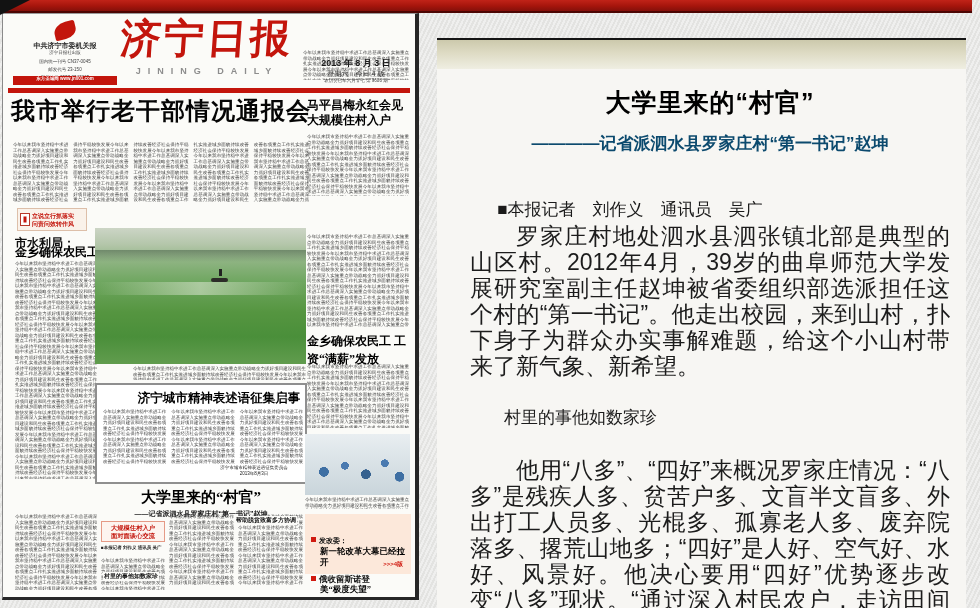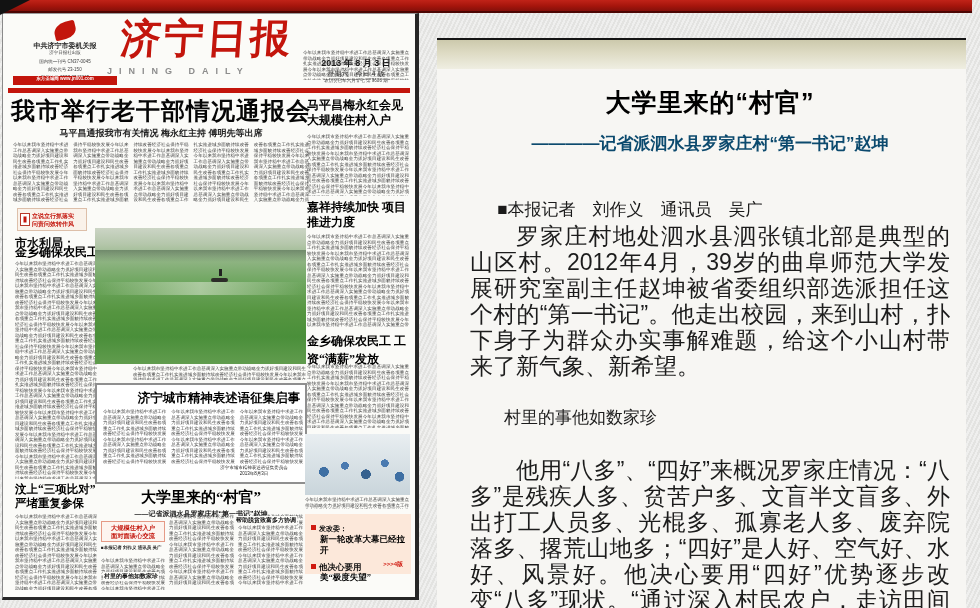--- a/index.html
+++ b/index.html
@@ -29,21 +29,21 @@
 
   .serif{font-family:"Liberation Serif",serif;}
 
   
   .mast-info{left:12px;top:8px;width:100px;text-align:center;}
   .logo{width:22px;height:17px;margin:0 auto 2px;background:#c3150c;
     border-radius:60% 12% 55% 12%;transform:rotate(-14deg);}
   .mi-l1{font-size:7px;font-weight:bold;color:#222;line-height:9px;}
   .mast-title{left:104px;top:0px;width:200px;text-align:center;font-size:40px;line-height:50px;
     color:#c3150c;font-weight:bold;letter-spacing:3px;transform:skewX(-4deg);}
-  .mast-en{left:104px;top:52px;width:200px;text-align:left;font-size:9px;color:#8d8d8d;
+  .mast-en{left:104px;top:52px;width:200px;text-align:center;font-size:9px;color:#8d8d8d;
     letter-spacing:7px;font-weight:bold;}
   .mast-date{left:298px;top:8px;width:110px;text-align:center;}
   .md1{font-size:9px;font-weight:bold;color:#151515;line-height:11px;margin-top:36px;}
   .md2{font-size:7px;color:#333;line-height:9px;}
   .md3{height:8px;}
   .md-weather{left:300px;top:36px;width:106px;height:30px;}
   .website-bar{left:10px;top:62px;width:104px;height:9px;background:#c3150c;overflow:hidden;}
   .website-bar .tx{color:#fff;text-align:center;line-height:10px;font-weight:bold;}
   .red-rule{left:5px;top:74px;width:402px;height:5px;background:#c3150c;}
 
@@ -113,21 +113,21 @@
   .right-tiny3{left:304px;top:350px;width:102px;height:64px;}
   .photo-factory{left:302px;top:420px;width:105px;height:61px;
     background-image:
       radial-gradient(circle 5px at 18% 62%,#3e6fa3 95%,transparent),
       radial-gradient(circle 4px at 38% 52%,#4a7ab0 95%,transparent),
       radial-gradient(circle 5px at 58% 66%,#35618f 95%,transparent),
       radial-gradient(circle 4px at 76% 48%,#4a7ab0 95%,transparent),
       radial-gradient(circle 5px at 90% 70%,#3e6fa3 95%,transparent),
       linear-gradient(180deg,#e9eef1 0%,#dde5e9 35%,#c9d5db 100%);}
   .factory-caption{left:302px;top:483px;width:104px;height:12px;}
-  .digest-box{left:302px;top:500px;width:106px;height:60px;background:#fce8da;padding:10px 6px 4px;}
+  .digest-box{left:302px;top:500px;width:106px;height:60px;background:#fce8da;padding:22px 6px 4px;}
   .sq{display:inline-block;width:5px;height:5px;background:#d01a10;margin-right:3px;vertical-align:1px;}
   .dg-label{font-size:7px;font-weight:bold;color:#111;line-height:10px;}
   .dg-title{font-size:8.5px;font-weight:900;color:#000;line-height:11px;margin-left:9px;}
   .dg-more{position:absolute;right:8px;bottom:5px;color:#d01a10;font-size:6px;font-weight:bold;}
 
   
   #article-card{position:absolute;left:437px;top:38px;width:529px;height:572px;z-index:4;
     background:#f7f6f3;border-top:2px solid #151515;overflow:hidden;}
   .band{height:29px;background:linear-gradient(180deg,#ccc9ac 0%,#dedbc4 45%,#efeee2 100%);}
   .art-inner{padding:0 16px 0 33px;}
@@ -177,38 +177,36 @@
     <div class="abs tbox md-weather">
         <div class="tx">今年以来我市坚持稳中求进工作总基调深入实施重点带动战略全力抓好项目建设和民生改善各项重点工作扎实推进城乡面貌持续改善经济社会保持平稳较快发展今年以来我市坚持稳中求进工作总基调深入实施重点带动战略全力抓好项目建设和民生改善各项重点工作扎实推进城乡面貌持续改善经济社会保持平稳较快发展</div>
       </div>
 
     <div class="abs website-bar">
         <div class="tx">东方圣城网 www.jn001.com</div>
       </div>
     <div class="abs red-rule"></div>
 
     <div class="abs lead-title serif">我市举行老干部情况通报会</div>
-    <div class="abs lead-sub">马平昌通报我市有关情况 梅永红主持 傅明先等出席</div>
     <div class="abs tbox cols-top">
         <div class="tx">今年以来我市坚持稳中求进工作总基调深入实施重点带动战略全力抓好项目建设和民生改善各项重点工作扎实推进城乡面貌持续改善经济社会保持平稳较快发展今年以来我市坚持稳中求进工作总基调深入实施重点带动战略全力抓好项目建设和民生改善各项重点工作扎实推进城乡面貌持续改善经济社会保持平稳较快发展今年以来我市坚持稳中求进工作总基调深入实施重点带动战略全力抓好项目建设和民生改善各项重点工作扎实推进城乡面貌持续改善经济社会保持平稳较快发展今年以来我市坚持稳中求进工作总基调深入实施重点带动战略全力抓好项目建设和民生改善各项重点工作扎实推进城乡面貌持续改善经济社会保持平稳较快发展今年以来我市坚持稳中求进工作总基调深入实施重点带动战略全力抓好项目建设和民生改善各项重点工作扎实推进城乡面貌持续改善经济社会保持平稳较快发展今年以来我市坚持稳中求进工作总基调深入实施重点带动战略全力抓好项目建设和民生改善各项重点工作扎实推进城乡面貌持续改善经济社会保持平稳较快发展今年以来我市坚持稳中求进工作总基调深入实施重点带动战略全力抓好项目建设和民生改善各项重点工作扎实推进城乡面貌持续改善经济社会保持平稳较快发展今年以来我市坚持稳中求进工作总基调深入实施重点带动战略全力抓好项目建设和民生改善各项重点工作扎实推进城乡面貌持续改善经济社会保持平稳较快发展今年以来我市坚持稳中求进工作总基调深入实施重点带动战略全力抓好项目建设和民生改善各项重点工作扎实推进城乡面貌持续改善经济社会保持平稳较快发展今年以来我市坚持稳中求进工作总基调深入实施重点带动战略全力抓好项目建设和民生改善各项重点工作扎实推进城乡面貌持续改善经济社会保持平稳较快发展今年以来我市坚持稳中求进工作总基调深入实施重点带动战略全力抓好项目建设和民生改善各项重点工作扎实推进城乡面貌持续改善经济社会保持平稳较快发展今年以来我市坚持稳中求进工作总基调深入实施重点带动战略全力抓好项目建设和民生改善各项重点工作扎实推进城乡面貌持续改善经济社会保持平稳较快发展今年以来我市坚持稳中求进工作总基调深入实施重点带动战略全力抓好项目建设和民生改善各项重点工作扎实推进城乡面貌持续改善经济社会保持平稳较快发展今年以来我市坚持稳中求进工作总基调深入实施重点带动战略全力抓好项目建设和民生改善各项重点工作扎实推进城乡面貌持续改善经济社会保持平稳较快发展今年以来我市坚持稳中求进工作总基调深入实施重点带动战略全力抓好项目建设和民生改善各项重点工作扎实推进城乡面貌持续改善经济社会保持平稳较快发展今年以来我市坚持稳中求进工作总基调深入实施重点带动战略全力抓好项目建设和民生改善各项重点工作扎实推进城乡面貌持续改善经济社会保持平稳较快发展今年以来我市坚持稳中求进工作总基调深入实施重点带动战略全力抓好项目建设和民生改善各项重点工作扎实推进城乡面貌持续改善经济社会保持平稳较快发展今年以来我市坚持稳中求进工作总基调深入实施重点带动战略全力抓好项目建设和民生改善各项重点工作扎实推进城乡面貌持续改善经济社会保持平稳较快发展今年以来我市坚持稳中求进工作总基调深入实施重点带动战略全力抓好项目建设和民生改善各项重点工作扎实推进城乡面貌持续改善经济社会保持平稳较快发展今年以来我市坚持稳中求进工作总基调深入实施重点带动战略全力抓好项目建设和民生改善各项重点工作扎实推进城乡面貌持续改善经济社会保持平稳较快发展今年以来我市坚持稳中求进工作总基调深入实施重点带动战略全力抓好项目建设和民生改善各项重点工作扎实推进城乡面貌持续改善经济社会保持平稳较快发展今年以来我市坚持稳中求进工作总基调深入实施重点带动战略全力抓好项目建设和民生改善各项重点工作扎实推进城乡面貌持续改善经济社会保持平稳较快发展</div>
       </div>
 
     <div class="abs slogan-box">
       <div class="seal-icon"></div>
       <div>
         <div class="slogan-t">立说立行抓落实</div>
         <div class="slogan-t">问责问效转作风</div>
       </div>
     </div>
     <div class="abs water-dept">市水利局：</div>
     <div class="abs water-title serif">金乡确保农民工</div>
     <div class="abs tbox left-tiny2">
         <div class="tx">今年以来我市坚持稳中求进工作总基调深入实施重点带动战略全力抓好项目建设和民生改善各项重点工作扎实推进城乡面貌持续改善经济社会保持平稳较快发展今年以来我市坚持稳中求进工作总基调深入实施重点带动战略全力抓好项目建设和民生改善各项重点工作扎实推进城乡面貌持续改善经济社会保持平稳较快发展今年以来我市坚持稳中求进工作总基调深入实施重点带动战略全力抓好项目建设和民生改善各项重点工作扎实推进城乡面貌持续改善经济社会保持平稳较快发展今年以来我市坚持稳中求进工作总基调深入实施重点带动战略全力抓好项目建设和民生改善各项重点工作扎实推进城乡面貌持续改善经济社会保持平稳较快发展今年以来我市坚持稳中求进工作总基调深入实施重点带动战略全力抓好项目建设和民生改善各项重点工作扎实推进城乡面貌持续改善经济社会保持平稳较快发展今年以来我市坚持稳中求进工作总基调深入实施重点带动战略全力抓好项目建设和民生改善各项重点工作扎实推进城乡面貌持续改善经济社会保持平稳较快发展今年以来我市坚持稳中求进工作总基调深入实施重点带动战略全力抓好项目建设和民生改善各项重点工作扎实推进城乡面貌持续改善经济社会保持平稳较快发展今年以来我市坚持稳中求进工作总基调深入实施重点带动战略全力抓好项目建设和民生改善各项重点工作扎实推进城乡面貌持续改善经济社会保持平稳较快发展今年以来我市坚持稳中求进工作总基调深入实施重点带动战略全力抓好项目建设和民生改善各项重点工作扎实推进城乡面貌持续改善经济社会保持平稳较快发展今年以来我市坚持稳中求进工作总基调深入实施重点带动战略全力抓好项目建设和民生改善各项重点工作扎实推进城乡面貌持续改善经济社会保持平稳较快发展今年以来我市坚持稳中求进工作总基调深入实施重点带动战略全力抓好项目建设和民生改善各项重点工作扎实推进城乡面貌持续改善经济社会保持平稳较快发展今年以来我市坚持稳中求进工作总基调深入实施重点带动战略全力抓好项目建设和民生改善各项重点工作扎实推进城乡面貌持续改善经济社会保持平稳较快发展今年以来我市坚持稳中求进工作总基调深入实施重点带动战略全力抓好项目建设和民生改善各项重点工作扎实推进城乡面貌持续改善经济社会保持平稳较快发展今年以来我市坚持稳中求进工作总基调深入实施重点带动战略全力抓好项目建设和民生改善各项重点工作扎实推进城乡面貌持续改善经济社会保持平稳较快发展今年以来我市坚持稳中求进工作总基调深入实施重点带动战略全力抓好项目建设和民生改善各项重点工作扎实推进城乡面貌持续改善经济社会保持平稳较快发展今年以来我市坚持稳中求进工作总基调深入实施重点带动战略全力抓好项目建设和民生改善各项重点工作扎实推进城乡面貌持续改善经济社会保持平稳较快发展今年以来我市坚持稳中求进工作总基调深入实施重点带动战略全力抓好项目建设和民生改善各项重点工作扎实推进城乡面貌持续改善经济社会保持平稳较快发展今年以来我市坚持稳中求进工作总基调深入实施重点带动战略全力抓好项目建设和民生改善各项重点工作扎实推进城乡面貌持续改善经济社会保持平稳较快发展</div>
       </div>
-    <div class="abs wenshang serif">汶上“三项比对” 严堵重复参保</div>
     <div class="abs tbox left-tiny3">
         <div class="tx">今年以来我市坚持稳中求进工作总基调深入实施重点带动战略全力抓好项目建设和民生改善各项重点工作扎实推进城乡面貌持续改善经济社会保持平稳较快发展今年以来我市坚持稳中求进工作总基调深入实施重点带动战略全力抓好项目建设和民生改善各项重点工作扎实推进城乡面貌持续改善经济社会保持平稳较快发展今年以来我市坚持稳中求进工作总基调深入实施重点带动战略全力抓好项目建设和民生改善各项重点工作扎实推进城乡面貌持续改善经济社会保持平稳较快发展今年以来我市坚持稳中求进工作总基调深入实施重点带动战略全力抓好项目建设和民生改善各项重点工作扎实推进城乡面貌持续改善经济社会保持平稳较快发展今年以来我市坚持稳中求进工作总基调深入实施重点带动战略全力抓好项目建设和民生改善各项重点工作扎实推进城乡面貌持续改善经济社会保持平稳较快发展今年以来我市坚持稳中求进工作总基调深入实施重点带动战略全力抓好项目建设和民生改善各项重点工作扎实推进城乡面貌持续改善经济社会保持平稳较快发展今年以来我市坚持稳中求进工作总基调深入实施重点带动战略全力抓好项目建设和民生改善各项重点工作扎实推进城乡面貌持续改善经济社会保持平稳较快发展</div>
       </div>
 
     <div class="abs photo-wetland">
       <div class="treeline"></div>
       <div class="glint"></div>
       <div class="person"></div>
       <div class="boat"></div>
     </div>
@@ -244,38 +242,37 @@
       <div class="v-sub2">帮助脱贫致富多方协调</div>
       <div class="tbox v-tiny-b">
           <div class="tx">今年以来我市坚持稳中求进工作总基调深入实施重点带动战略全力抓好项目建设和民生改善各项重点工作扎实推进城乡面貌持续改善经济社会保持平稳较快发展今年以来我市坚持稳中求进工作总基调深入实施重点带动战略全力抓好项目建设和民生改善各项重点工作扎实推进城乡面貌持续改善经济社会保持平稳较快发展今年以来我市坚持稳中求进工作总基调深入实施重点带动战略全力抓好项目建设和民生改善各项重点工作扎实推进城乡面貌持续改善经济社会保持平稳较快发展今年以来我市坚持稳中求进工作总基调深入实施重点带动战略全力抓好项目建设和民生改善各项重点工作扎实推进城乡面貌持续改善经济社会保持平稳较快发展今年以来我市坚持稳中求进工作总基调深入实施重点带动战略全力抓好项目建设和民生改善各项重点工作扎实推进城乡面貌持续改善经济社会保持平稳较快发展今年以来我市坚持稳中求进工作总基调深入实施重点带动战略全力抓好项目建设和民生改善各项重点工作扎实推进城乡面貌持续改善经济社会保持平稳较快发展今年以来我市坚持稳中求进工作总基调深入实施重点带动战略全力抓好项目建设和民生改善各项重点工作扎实推进城乡面貌持续改善经济社会保持平稳较快发展今年以来我市坚持稳中求进工作总基调深入实施重点带动战略全力抓好项目建设和民生改善各项重点工作扎实推进城乡面貌持续改善经济社会保持平稳较快发展今年以来我市坚持稳中求进工作总基调深入实施重点带动战略全力抓好项目建设和民生改善各项重点工作扎实推进城乡面貌持续改善经济社会保持平稳较快发展</div>
         </div>
     </div>
 
     <div class="abs np-right-h serif">马平昌梅永红会见 大规模住村入户</div>
     <div class="abs tbox right-tiny1">
         <div class="tx">今年以来我市坚持稳中求进工作总基调深入实施重点带动战略全力抓好项目建设和民生改善各项重点工作扎实推进城乡面貌持续改善经济社会保持平稳较快发展今年以来我市坚持稳中求进工作总基调深入实施重点带动战略全力抓好项目建设和民生改善各项重点工作扎实推进城乡面貌持续改善经济社会保持平稳较快发展今年以来我市坚持稳中求进工作总基调深入实施重点带动战略全力抓好项目建设和民生改善各项重点工作扎实推进城乡面貌持续改善经济社会保持平稳较快发展今年以来我市坚持稳中求进工作总基调深入实施重点带动战略全力抓好项目建设和民生改善各项重点工作扎实推进城乡面貌持续改善经济社会保持平稳较快发展今年以来我市坚持稳中求进工作总基调深入实施重点带动战略全力抓好项目建设和民生改善各项重点工作扎实推进城乡面貌持续改善经济社会保持平稳较快发展今年以来我市坚持稳中求进工作总基调深入实施重点带动战略全力抓好项目建设和民生改善各项重点工作扎实推进城乡面貌持续改善经济社会保持平稳较快发展</div>
       </div>
-    <div class="abs jiaxiang serif">嘉祥持续加快 项目推进力度</div>
     <div class="abs tbox right-tiny2">
         <div class="tx">今年以来我市坚持稳中求进工作总基调深入实施重点带动战略全力抓好项目建设和民生改善各项重点工作扎实推进城乡面貌持续改善经济社会保持平稳较快发展今年以来我市坚持稳中求进工作总基调深入实施重点带动战略全力抓好项目建设和民生改善各项重点工作扎实推进城乡面貌持续改善经济社会保持平稳较快发展今年以来我市坚持稳中求进工作总基调深入实施重点带动战略全力抓好项目建设和民生改善各项重点工作扎实推进城乡面貌持续改善经济社会保持平稳较快发展今年以来我市坚持稳中求进工作总基调深入实施重点带动战略全力抓好项目建设和民生改善各项重点工作扎实推进城乡面貌持续改善经济社会保持平稳较快发展今年以来我市坚持稳中求进工作总基调深入实施重点带动战略全力抓好项目建设和民生改善各项重点工作扎实推进城乡面貌持续改善经济社会保持平稳较快发展今年以来我市坚持稳中求进工作总基调深入实施重点带动战略全力抓好项目建设和民生改善各项重点工作扎实推进城乡面貌持续改善经济社会保持平稳较快发展今年以来我市坚持稳中求进工作总基调深入实施重点带动战略全力抓好项目建设和民生改善各项重点工作扎实推进城乡面貌持续改善经济社会保持平稳较快发展今年以来我市坚持稳中求进工作总基调深入实施重点带动战略全力抓好项目建设和民生改善各项重点工作扎实推进城乡面貌持续改善经济社会保持平稳较快发展今年以来我市坚持稳中求进工作总基调深入实施重点带动战略全力抓好项目建设和民生改善各项重点工作扎实推进城乡面貌持续改善经济社会保持平稳较快发展</div>
       </div>
     <div class="abs jinxiang serif">金乡确保农民工 工资“满薪”发放</div>
     <div class="abs tbox right-tiny3">
         <div class="tx">今年以来我市坚持稳中求进工作总基调深入实施重点带动战略全力抓好项目建设和民生改善各项重点工作扎实推进城乡面貌持续改善经济社会保持平稳较快发展今年以来我市坚持稳中求进工作总基调深入实施重点带动战略全力抓好项目建设和民生改善各项重点工作扎实推进城乡面貌持续改善经济社会保持平稳较快发展今年以来我市坚持稳中求进工作总基调深入实施重点带动战略全力抓好项目建设和民生改善各项重点工作扎实推进城乡面貌持续改善经济社会保持平稳较快发展今年以来我市坚持稳中求进工作总基调深入实施重点带动战略全力抓好项目建设和民生改善各项重点工作扎实推进城乡面貌持续改善经济社会保持平稳较快发展今年以来我市坚持稳中求进工作总基调深入实施重点带动战略全力抓好项目建设和民生改善各项重点工作扎实推进城乡面貌持续改善经济社会保持平稳较快发展今年以来我市坚持稳中求进工作总基调深入实施重点带动战略全力抓好项目建设和民生改善各项重点工作扎实推进城乡面貌持续改善经济社会保持平稳较快发展</div>
       </div>
 
     <div class="abs photo-factory"></div>
     <div class="abs tbox factory-caption">
         <div class="tx">今年以来我市坚持稳中求进工作总基调深入实施重点带动战略全力抓好项目建设和民生改善各项重点工作扎实推进城乡面貌持续改善经济社会保持平稳较快发展今年以来我市坚持稳中求进工作总基调深入实施重点带动战略全力抓好项目建设和民生改善各项重点工作扎实推进城乡面貌持续改善经济社会保持平稳较快发展</div>
       </div>
 
     <div class="abs digest-box">
       <div class="dg-label"><span class="sq"></span><span>发改委：</span></div>
       <div class="dg-title serif">新一轮改革大幕已经拉开</div>
-      <div class="dg-label" style="margin-top:6px;font-size:8.5px"><span class="sq"></span><b class="serif">他决心要用</b></div>
+      <div class="dg-label" style="margin-top:6px;font-size:8.5px"><span class="sq"></span><b class="serif">俄收留斯诺登</b></div>
       <div class="dg-title serif">美“极度失望”</div>
       <div class="dg-more">&gt;&gt;&gt;4版</div>
     </div>
   </div>
 
   <div id="article-card">
     <div class="band"></div>
     <div class="art-inner">
       <h1 class="art-title">大学里来的“村官”</h1>
       <h2 class="art-sub">————记省派泗水县罗家庄村“第一书记”赵坤</h2>

